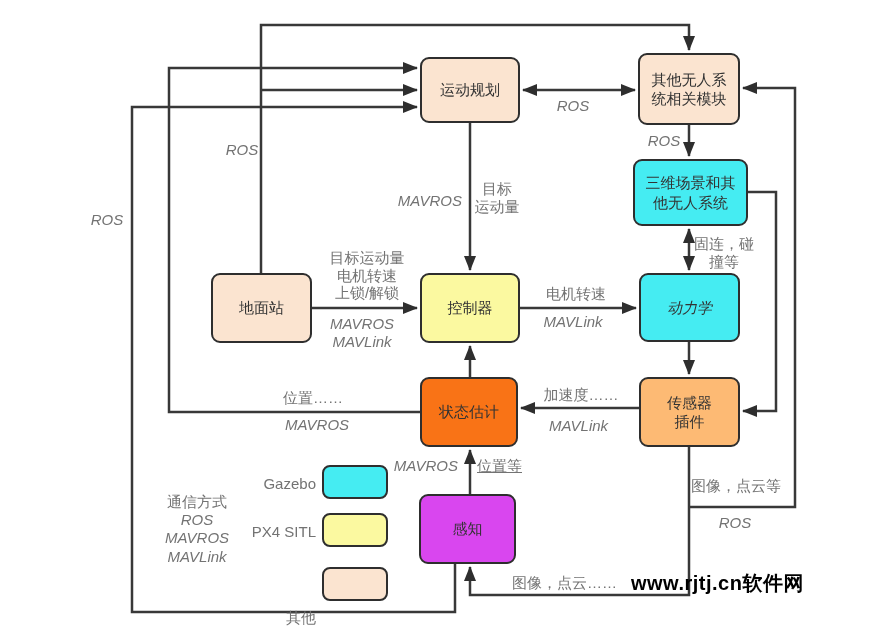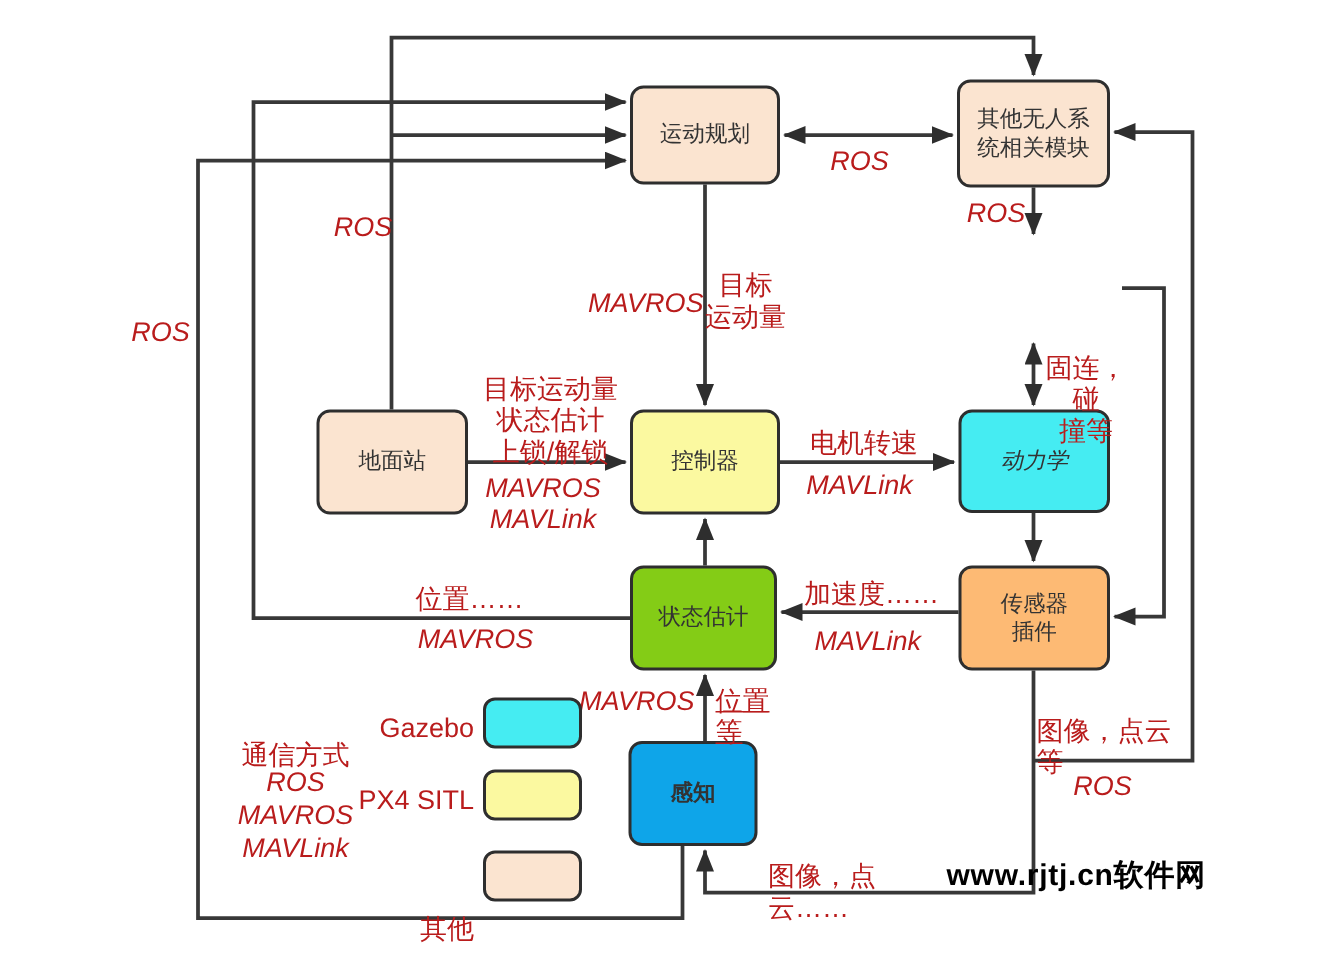--- a/index.html
+++ b/index.html
@@ -2,21 +2,21 @@
 <html><head>
 <meta charset="utf-8">
 <style>
   html,body{margin:0;padding:0;background:#fff;}
   #canvas{position:relative;width:880px;height:638px;background:#ffffff;overflow:hidden;
           font-family:"Liberation Sans","DejaVu Sans",sans-serif;color:#333;}
   #wires{position:absolute;left:0;top:0;width:880px;height:638px;}
   .box{position:absolute;box-sizing:border-box;border:2.5px solid #2e2e2e;border-radius:9px;
        display:flex;align-items:center;justify-content:center;text-align:center;
        white-space:pre-line;font-size:15px;line-height:1.3;color:#333;}
-  .lbl{position:absolute;font-size:18px;line-height:1.18;color:#b91c1c;white-space:pre-line;}
+  .lbl{position:absolute;font-size:15px;line-height:1.18;color:#737373;white-space:pre-line;}
   .ctr{text-align:center;}
   .rgt{text-align:right;}
   .it{font-style:italic;}
   .swatch{position:absolute;box-sizing:border-box;width:66px;height:34px;
           border:2.5px solid #2e2e2e;border-radius:8px;}
   #watermark{position:absolute;left:631px;top:570px;font-size:20px;font-weight:800;
              color:#000;white-space:nowrap;letter-spacing:0.5px;}
 </style>
 </head>
 <body>
@@ -65,49 +65,51 @@
 
       <path d="M689,507 L795,507 L795,88 L743,88" marker-end="url(#ah)"></path>
     </g>
   </svg>
 
   <div class="box" style="left: 420px; top: 57px; width: 100px; height: 66px; background: rgb(251, 228, 208);">运动规划</div>
 
   <div class="box" style="left: 638px; top: 53px; width: 102px; height: 72px; background: rgb(251, 228, 208);">其他无人系
 统相关模块</div>
 
+  <div class="box" style="left: 633px; top: 159px; width: 115px; height: 67px; background: rgb(69, 236, 242);">三维场景和其
+他无人系统</div>
 
   <div class="box" style="left: 211px; top: 273px; width: 101px; height: 70px; background: rgb(251, 228, 208);">地面站</div>
 
   <div class="box" style="left: 420px; top: 273px; width: 100px; height: 70px; background: rgb(251, 249, 160);">控制器</div>
 
   <div class="box" style="left: 639px; top: 273px; width: 101px; height: 69px; background: rgb(69, 236, 242); font-style: italic;">动力学</div>
 
-  <div class="box" style="left: 420px; top: 377px; width: 98px; height: 70px; background: #84cc16;">状态估计</div>
+  <div class="box" style="left: 420px; top: 377px; width: 98px; height: 70px; background: #f97316;">状态估计</div>
 
   <div class="box" style="left: 639px; top: 377px; width: 101px; height: 70px; background: #fdba74;">传感器
 插件</div>
 
-  <div class="box" style="left: 419px; top: 494px; width: 86px; height: 70px; background: #0ea5e9; font-weight: bold;">感知</div>
+  <div class="box" style="left: 419px; top: 494px; width: 97px; height: 70px; background: #d946ef;">感知</div>
 
   <div class="lbl it ctr" style="left:87px;top:211px;width:40px;">ROS</div>
 
   <div class="lbl it ctr" style="left:222px;top:141px;width:40px;">ROS</div>
 
   <div class="lbl it rgt" style="left:392px;top:192px;width:70px;">MAVROS</div>
 
   <div class="lbl ctr" style="left:467px;top:180px;width:60px;">目标
 运动量</div>
 
   <div class="lbl it ctr" style="left:553px;top:97px;width:40px;">ROS</div>
 
   <div class="lbl it ctr" style="left:644px;top:132px;width:40px;">ROS</div>
 
   <div class="lbl ctr" style="left:312px;top:249px;width:110px;">目标运动量
-状态估计
+电机转速
 上锁/解锁</div>
 
   <div class="lbl it ctr" style="left:307px;top:315px;width:110px;">MAVROS
 MAVLink</div>
 
   <div class="lbl ctr" style="left:536px;top:285px;width:80px;">电机转速</div>
 
   <div class="lbl it ctr" style="left:533px;top:313px;width:80px;">MAVLink</div>
 
   <div class="lbl ctr" style="left:536px;top:386px;width:90px;">加速度……</div>

